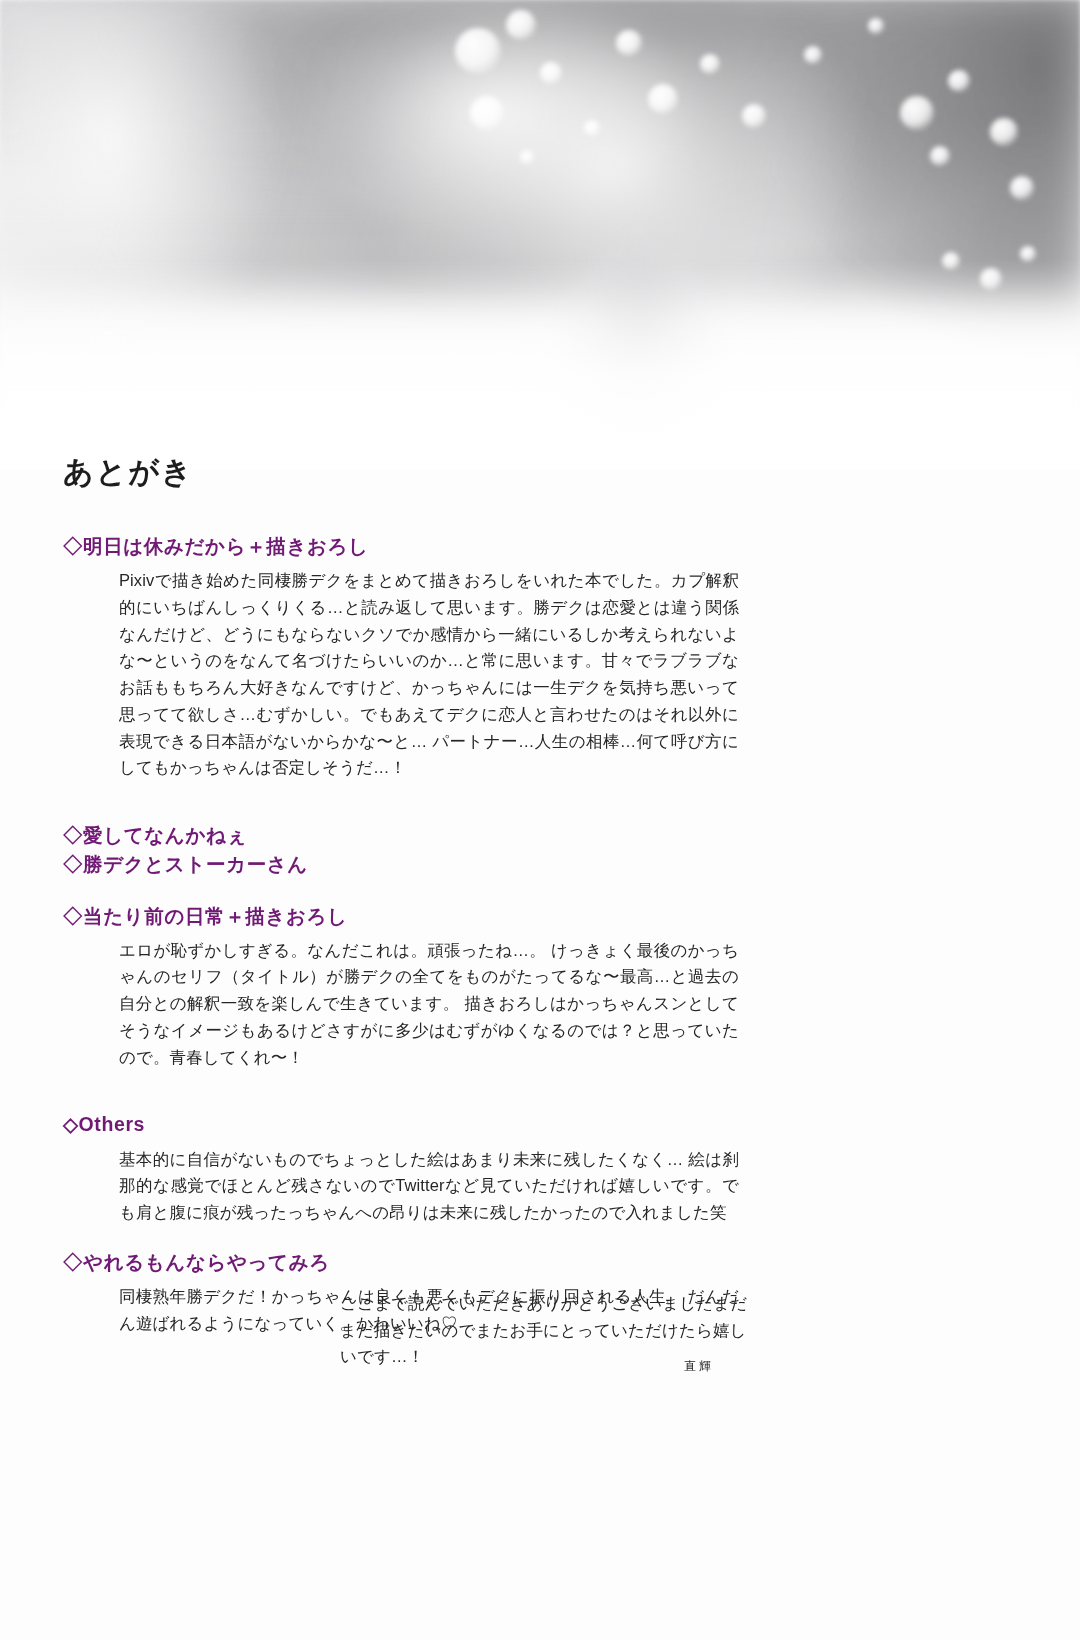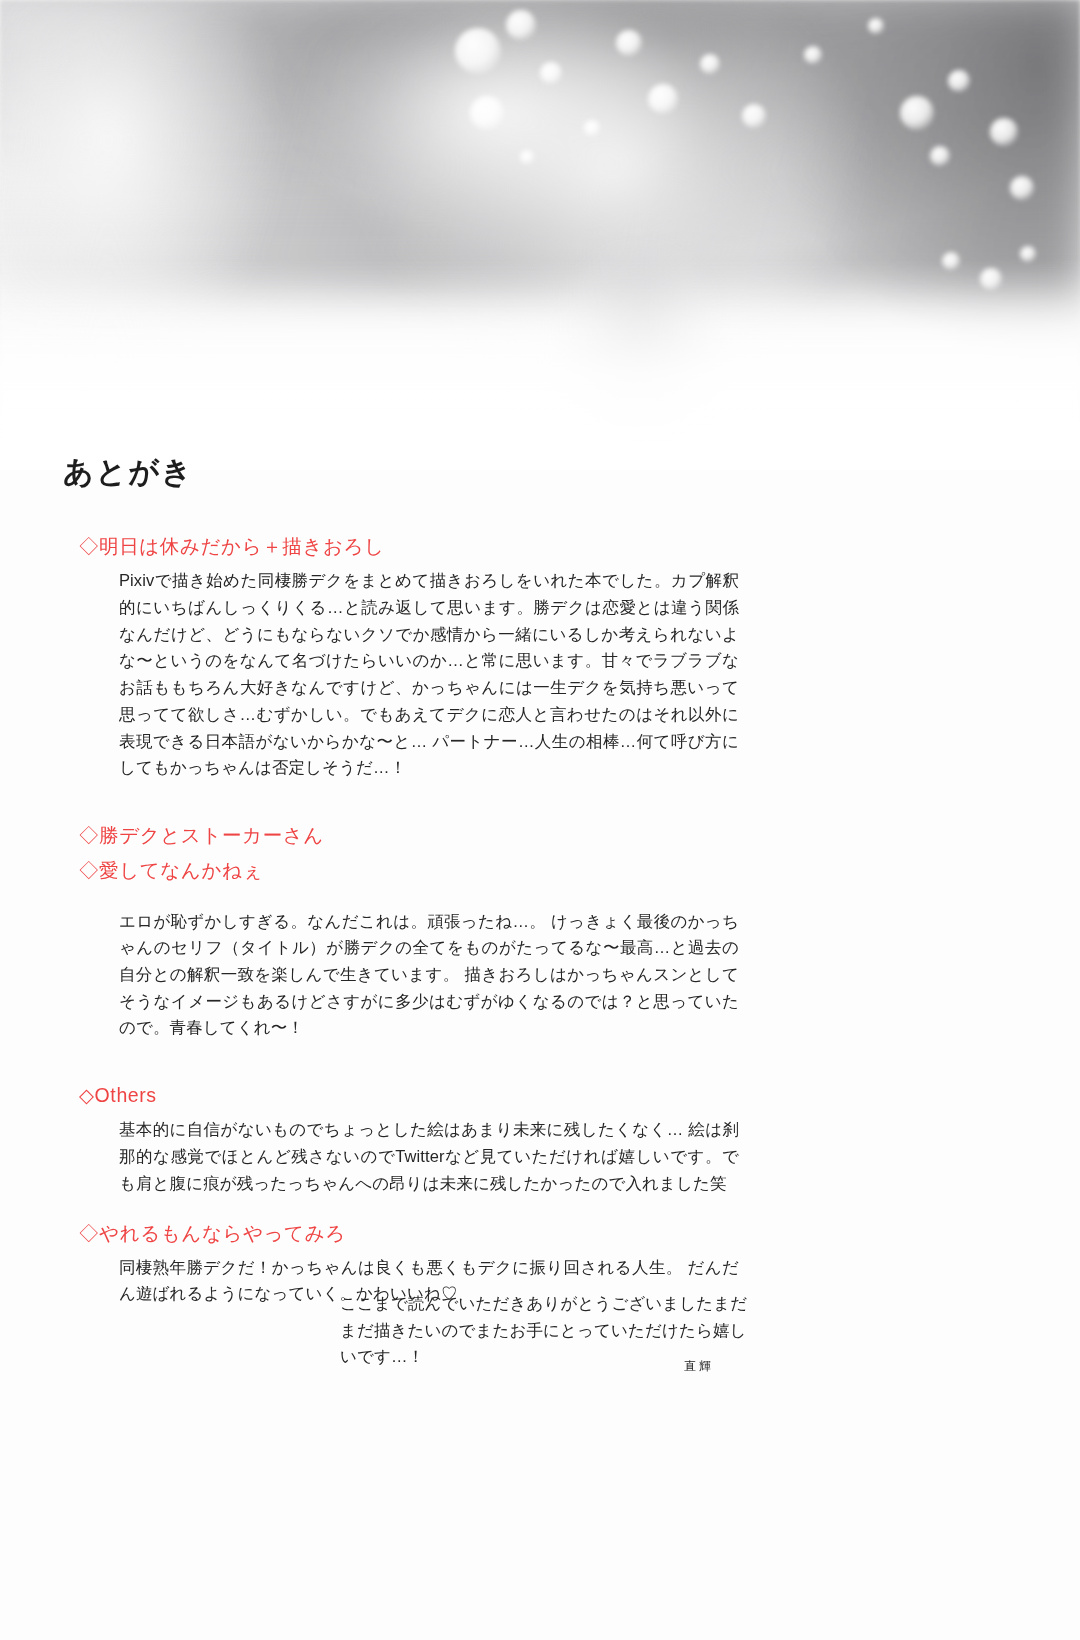--- a/index.html
+++ b/index.html
@@ -98,25 +98,25 @@
     position: absolute;
     left: 63px;
     top: 532px;
     width: 700px;
   }
   .section {
     margin-bottom: 22px;
   }
   .sec-head {
     font-size: 19.5px;
-    font-weight: normal;
-    color: #ef4444;
+    font-weight: bold;
+    color: #701a75;
     letter-spacing: 0.6px;
     line-height: 1.5;
-    margin: 0 0 6px 16px;
+    margin: 0 0 6px 0;
   }
   .sec-head.tight {
     margin-bottom: 0;
   }
   .sec-body {
     margin: 4px 16px 0 56px;
     font-size: 16.5px;
     line-height: 1.62;
     color: #262626;
     letter-spacing: 0.1px;
@@ -186,25 +186,26 @@
     <div class="sections">
 
       <div class="section">
         <p class="sec-head">◇明日は休みだから＋描きおろし</p>
         <p class="sec-body">Pixivで描き始めた同棲勝デクをまとめて描きおろしをいれた本でした。カプ解釈的にいちばんしっくりくる…と読み返して思います。勝デクは恋愛とは違う関係なんだけど、どうにもならないクソでか感情から一緒にいるしか考えられないよな〜というのをなんて名づけたらいいのか…と常に思います。甘々でラブラブなお話ももちろん大好きなんですけど、かっちゃんには一生デクを気持ち悪いって思ってて欲しさ…むずかしい。でもあえてデクに恋人と言わせたのはそれ以外に表現できる日本語がないからかな〜と… パートナー…人生の相棒…何て呼び方にしてもかっちゃんは否定しそうだ…！</p>
       </div>
 
       <div class="spacer-lg"></div>
 
       <div class="section">
+        <p class="sec-head tight">◇愛してなんかねぇ</p>
         <p class="sec-head">◇勝デクとストーカーさん</p>
-        <p class="sec-head tight">◇愛してなんかねぇ</p>
-      </div>
-
-      <div class="section">
+      </div>
+
+      <div class="section">
+        <p class="sec-head">◇当たり前の日常＋描きおろし</p>
         <p class="sec-body">エロが恥ずかしすぎる。なんだこれは。頑張ったね…。
 けっきょく最後のかっちゃんのセリフ（タイトル）が勝デクの全てをものがたってるな〜最高…と過去の自分との解釈一致を楽しんで生きています。
 描きおろしはかっちゃんスンとしてそうなイメージもあるけどさすがに多少はむずがゆくなるのでは？と思っていたので。青春してくれ〜！</p>
       </div>
 
       <div class="spacer-lg"></div>
 
       <div class="section">
         <p class="sec-head">◇Others</p>
         <p class="sec-body">基本的に自信がないものでちょっとした絵はあまり未来に残したくなく…

